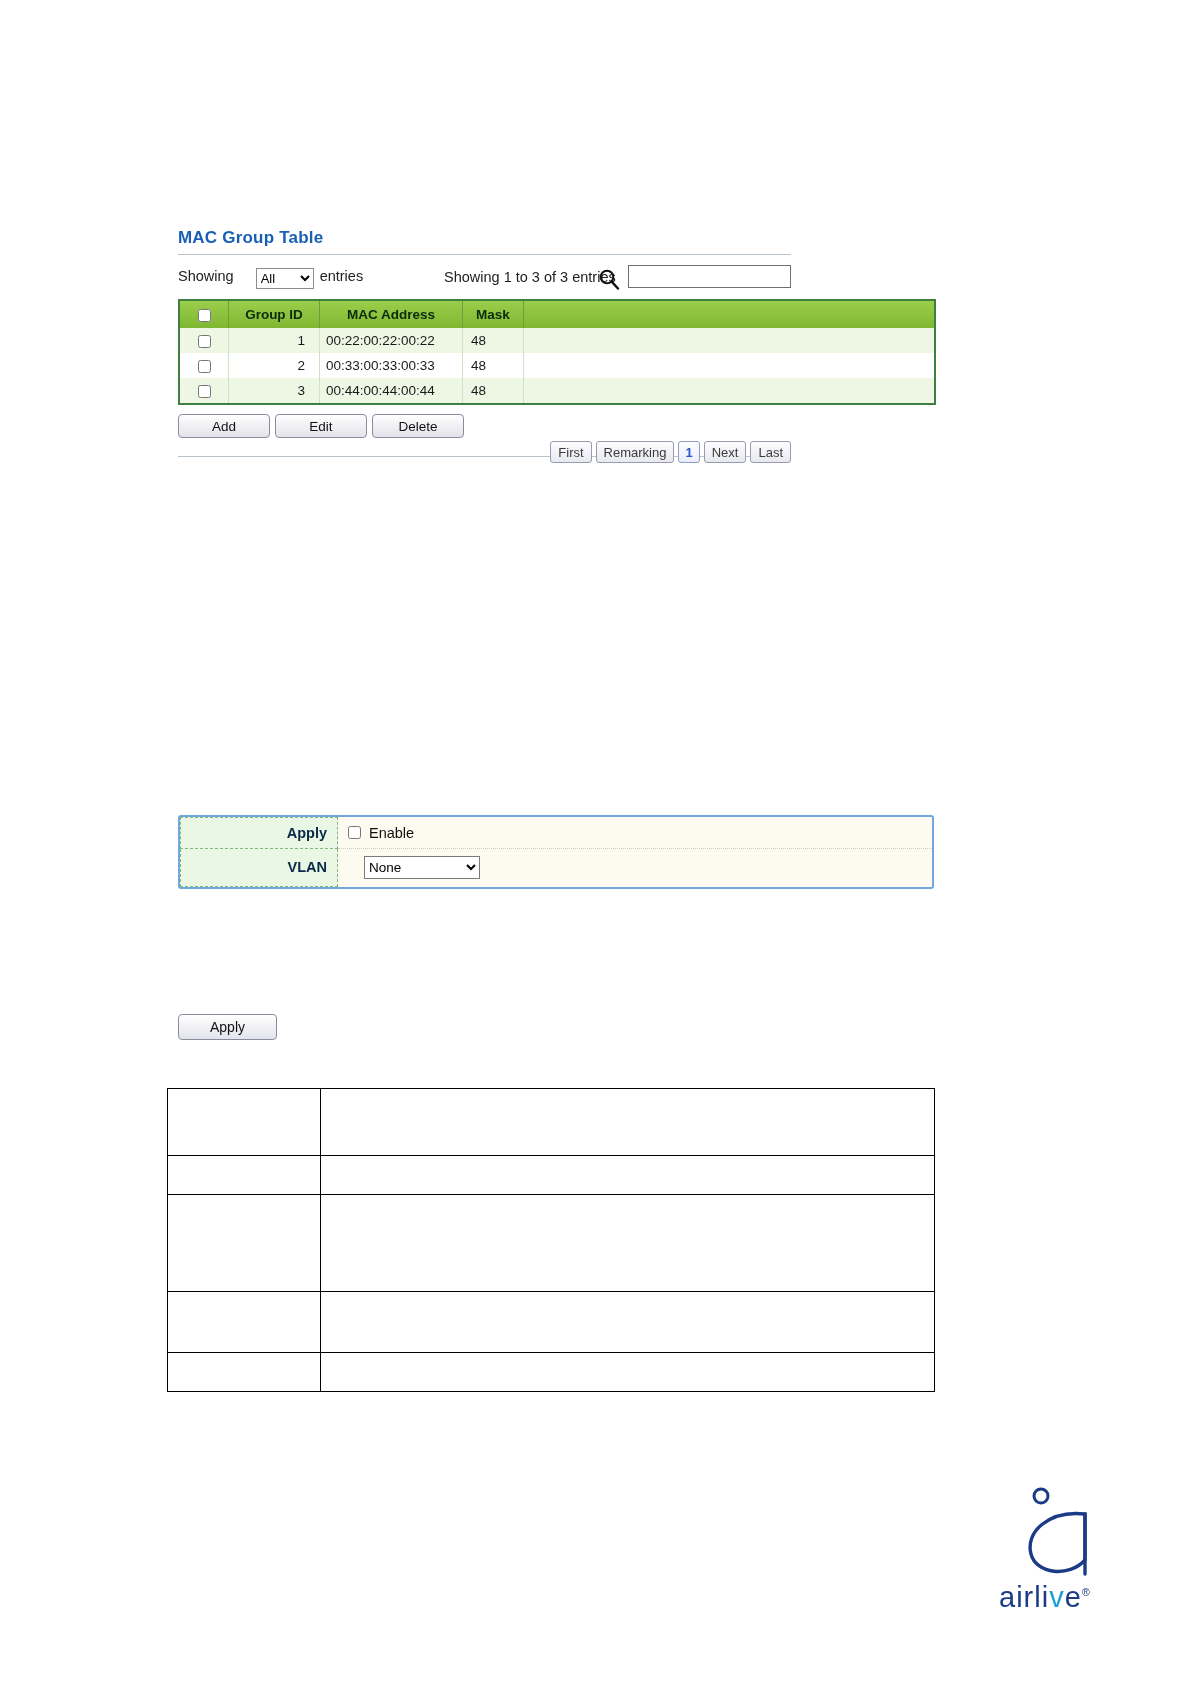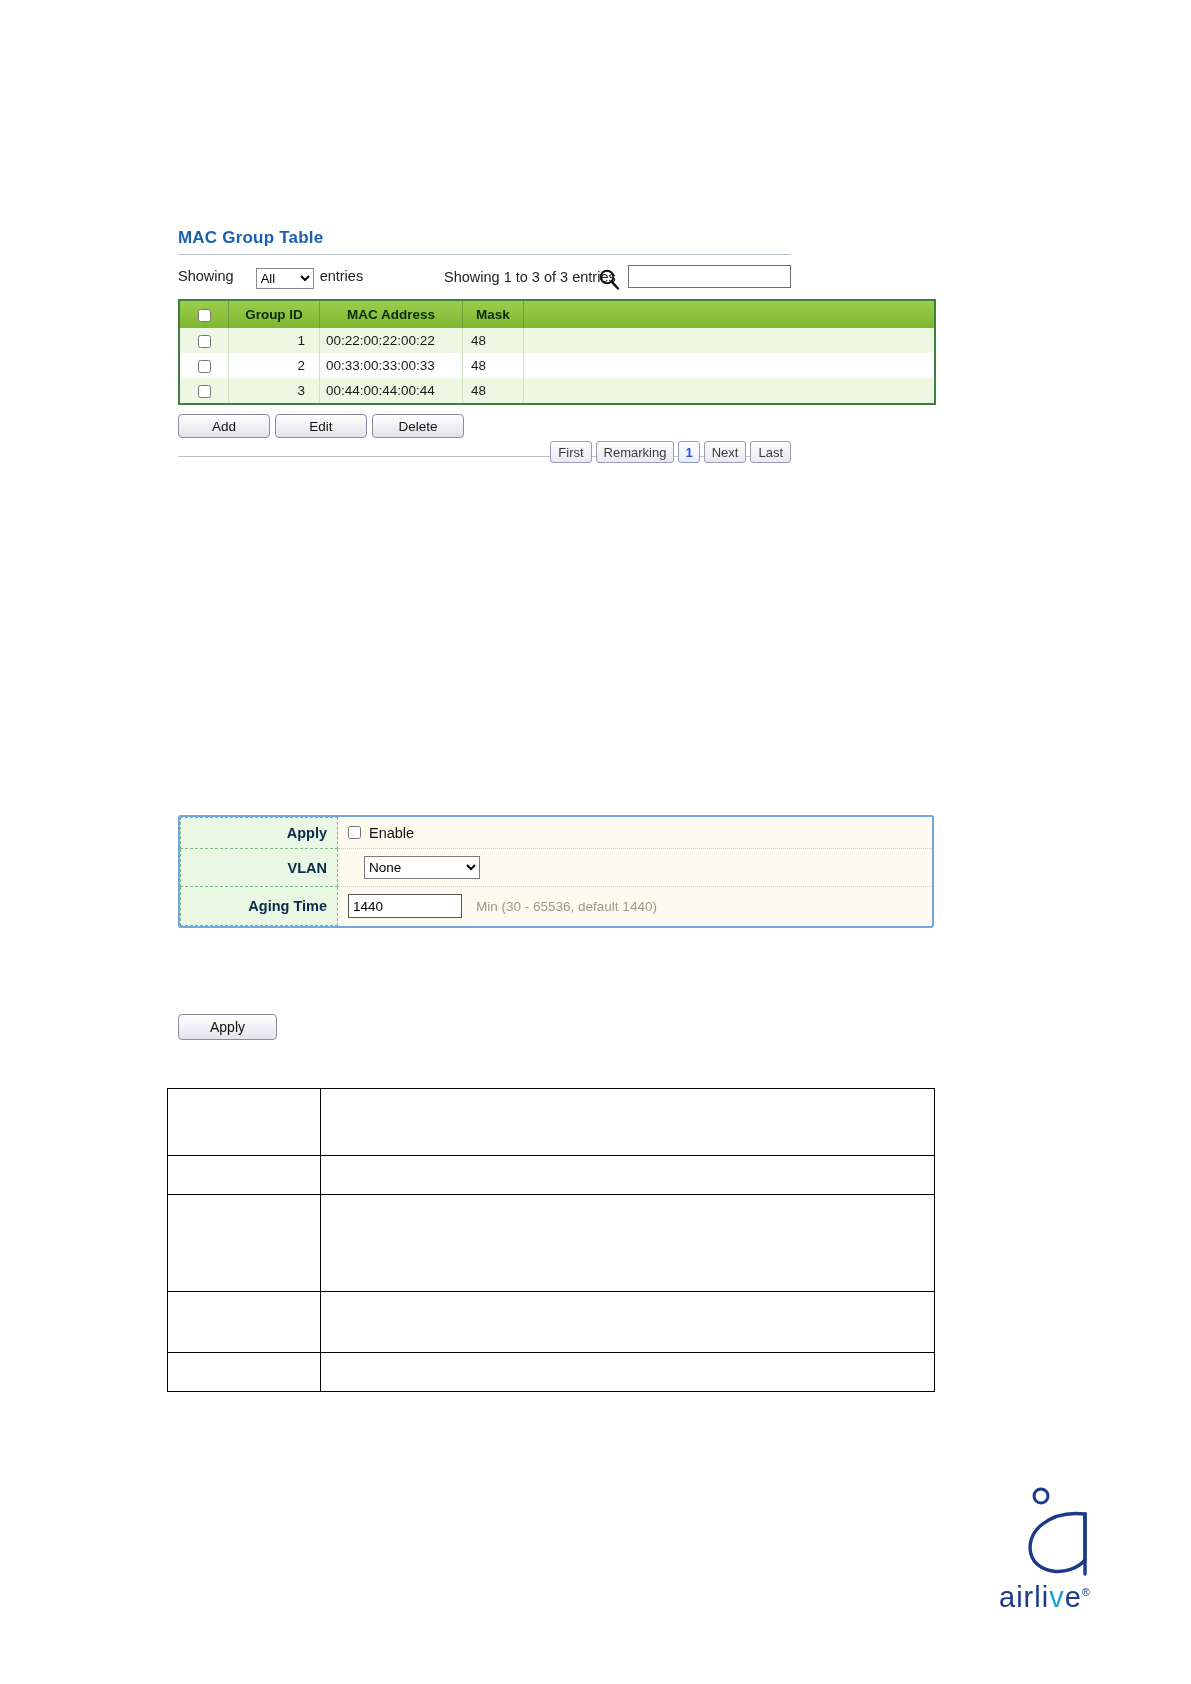--- a/index.html
+++ b/index.html
@@ -426,27 +426,20 @@
       </td>
     </tr>
     <tr>
       <td class="label-cell">VLAN</td>
       <td class="value-cell">
         <select class="form-select vlan-select">
           <option>None</option>
         </select>
       </td>
     </tr>
-    <tr>
-      <td class="label-cell">Aging Time</td>
-      <td class="value-cell">
-        <input class="text-field" type="text" value="1440" style="">
-        <span class="hint">Min (30 - 65536, default 1440)</span>
-      </td>
-    </tr>
   </tbody>
     </table>
 </div>
 
 <div id="apply-button-wrap">
   <button class="apply-btn">Apply</button>
 </div>
 
 <div id="desc-table-wrap">
   <table class="desc-table">

